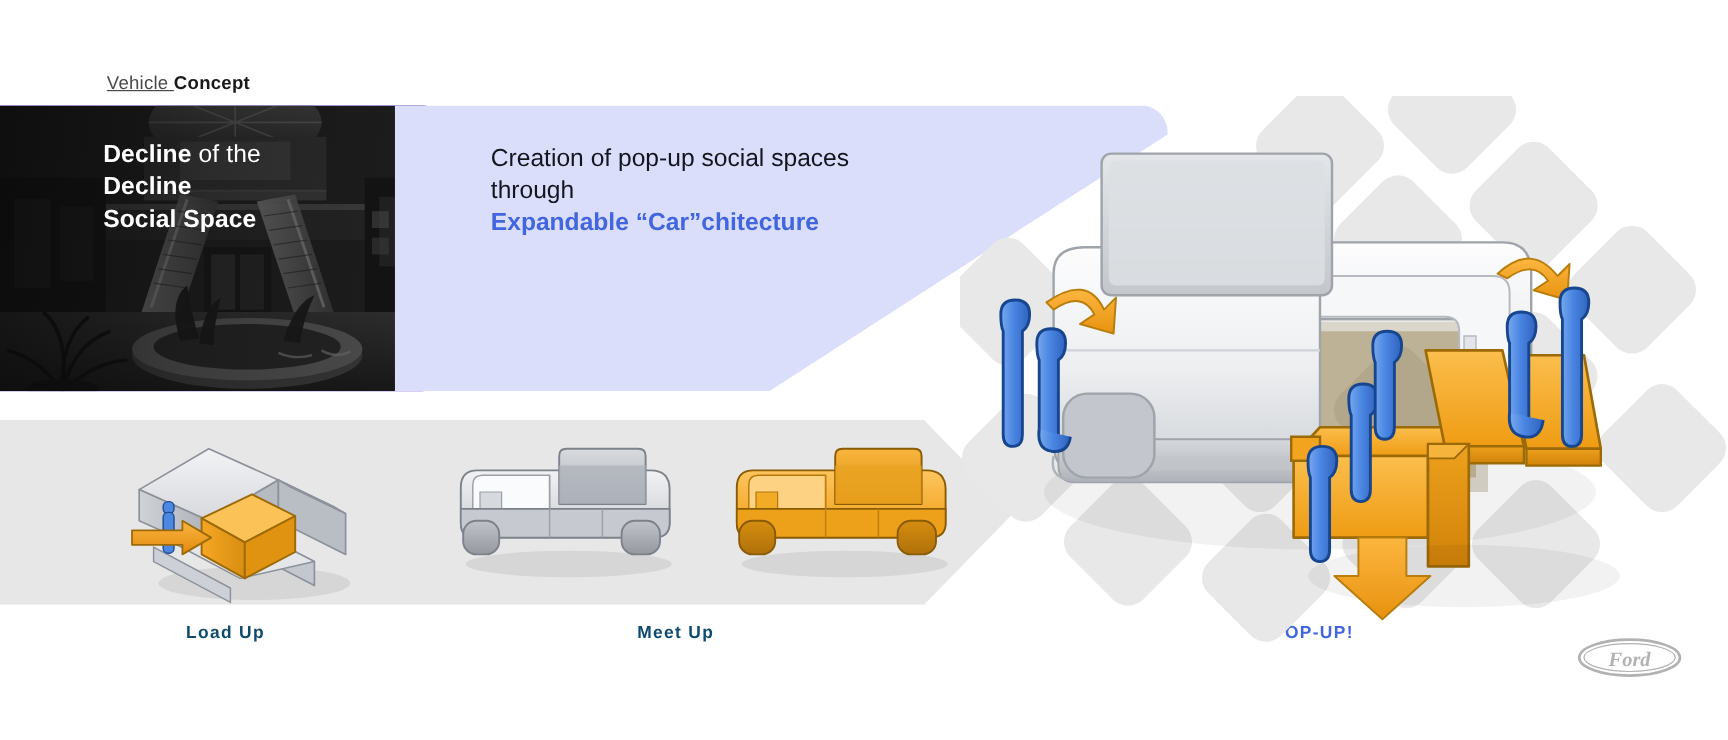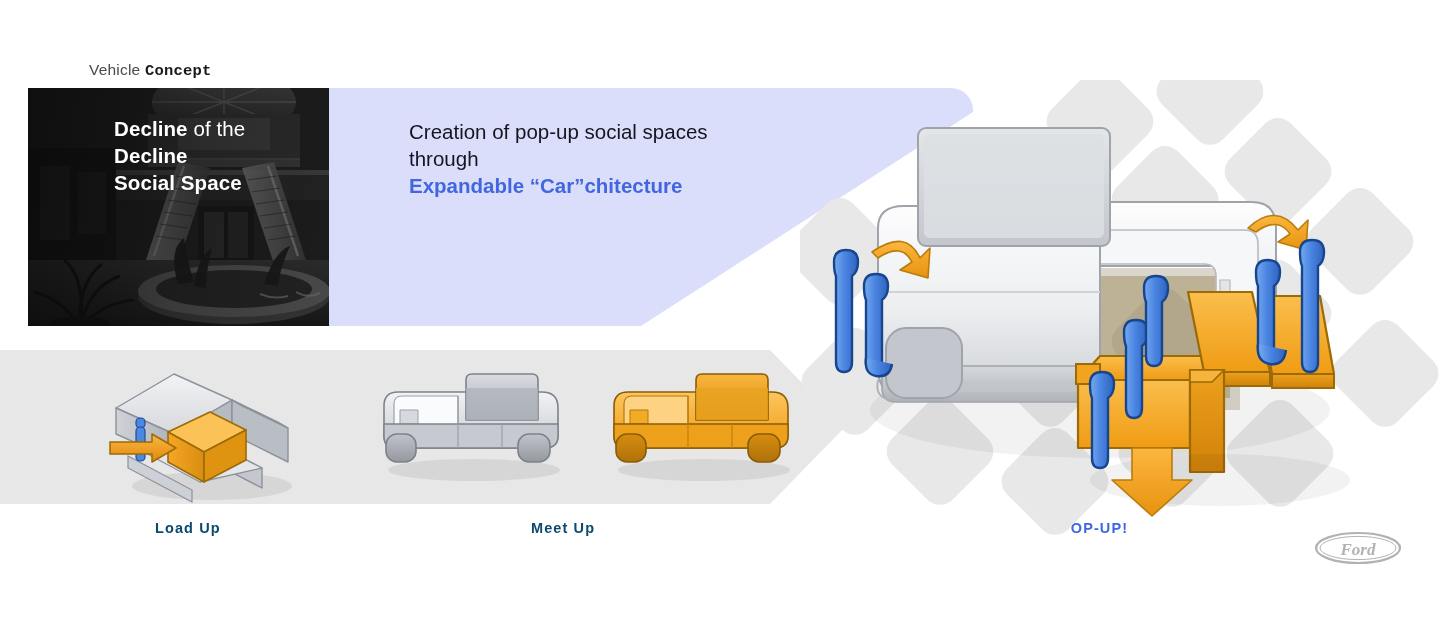--- a/index.html
+++ b/index.html
@@ -11,30 +11,29 @@
     position:relative;
   }
   .stage{position:absolute;inset:0;width:1440px;height:617px;overflow:hidden;}
 
   
   .eyebrow{
     position:absolute;left:89px;top:61px;
     font-size:15.5px;letter-spacing:.2px;color:#3b3b3b;
     white-space:nowrap;
   }
-  .eyebrow .light{font-weight:400;color:#4a4a4a;}
-  .eyebrow .bold{font-weight:700;color:#1a1a1a;font-family:Liberation Mono, monospace;}
+  .eyebrow .light{font-weight:400;color:#4a4a4a;text-decoration:underline;}
+  .eyebrow .bold{font-weight:700;color:#1a1a1a;}
 
   
   .photo-panel{
     position:absolute;left:0px;top:88px;width:368px;height:238px;
     border-radius:0 16px 16px 0;
     overflow:hidden;
     background:#8b5cf6;
-    margin-left:28px;
   }
   .photo-art{position:absolute;inset:0;}
   .photo-overlay{
     position:absolute;inset:0;
     background:linear-gradient(100deg,rgba(10,10,10,.82) 0%,rgba(15,15,15,.55) 45%,rgba(20,20,20,.35) 100%);
   }
   .photo-title{
     position:absolute;left:86px;top:27px;width:280px;
     color:#fff;font-size:20.5px;line-height:27px;letter-spacing:.1px;
   }

